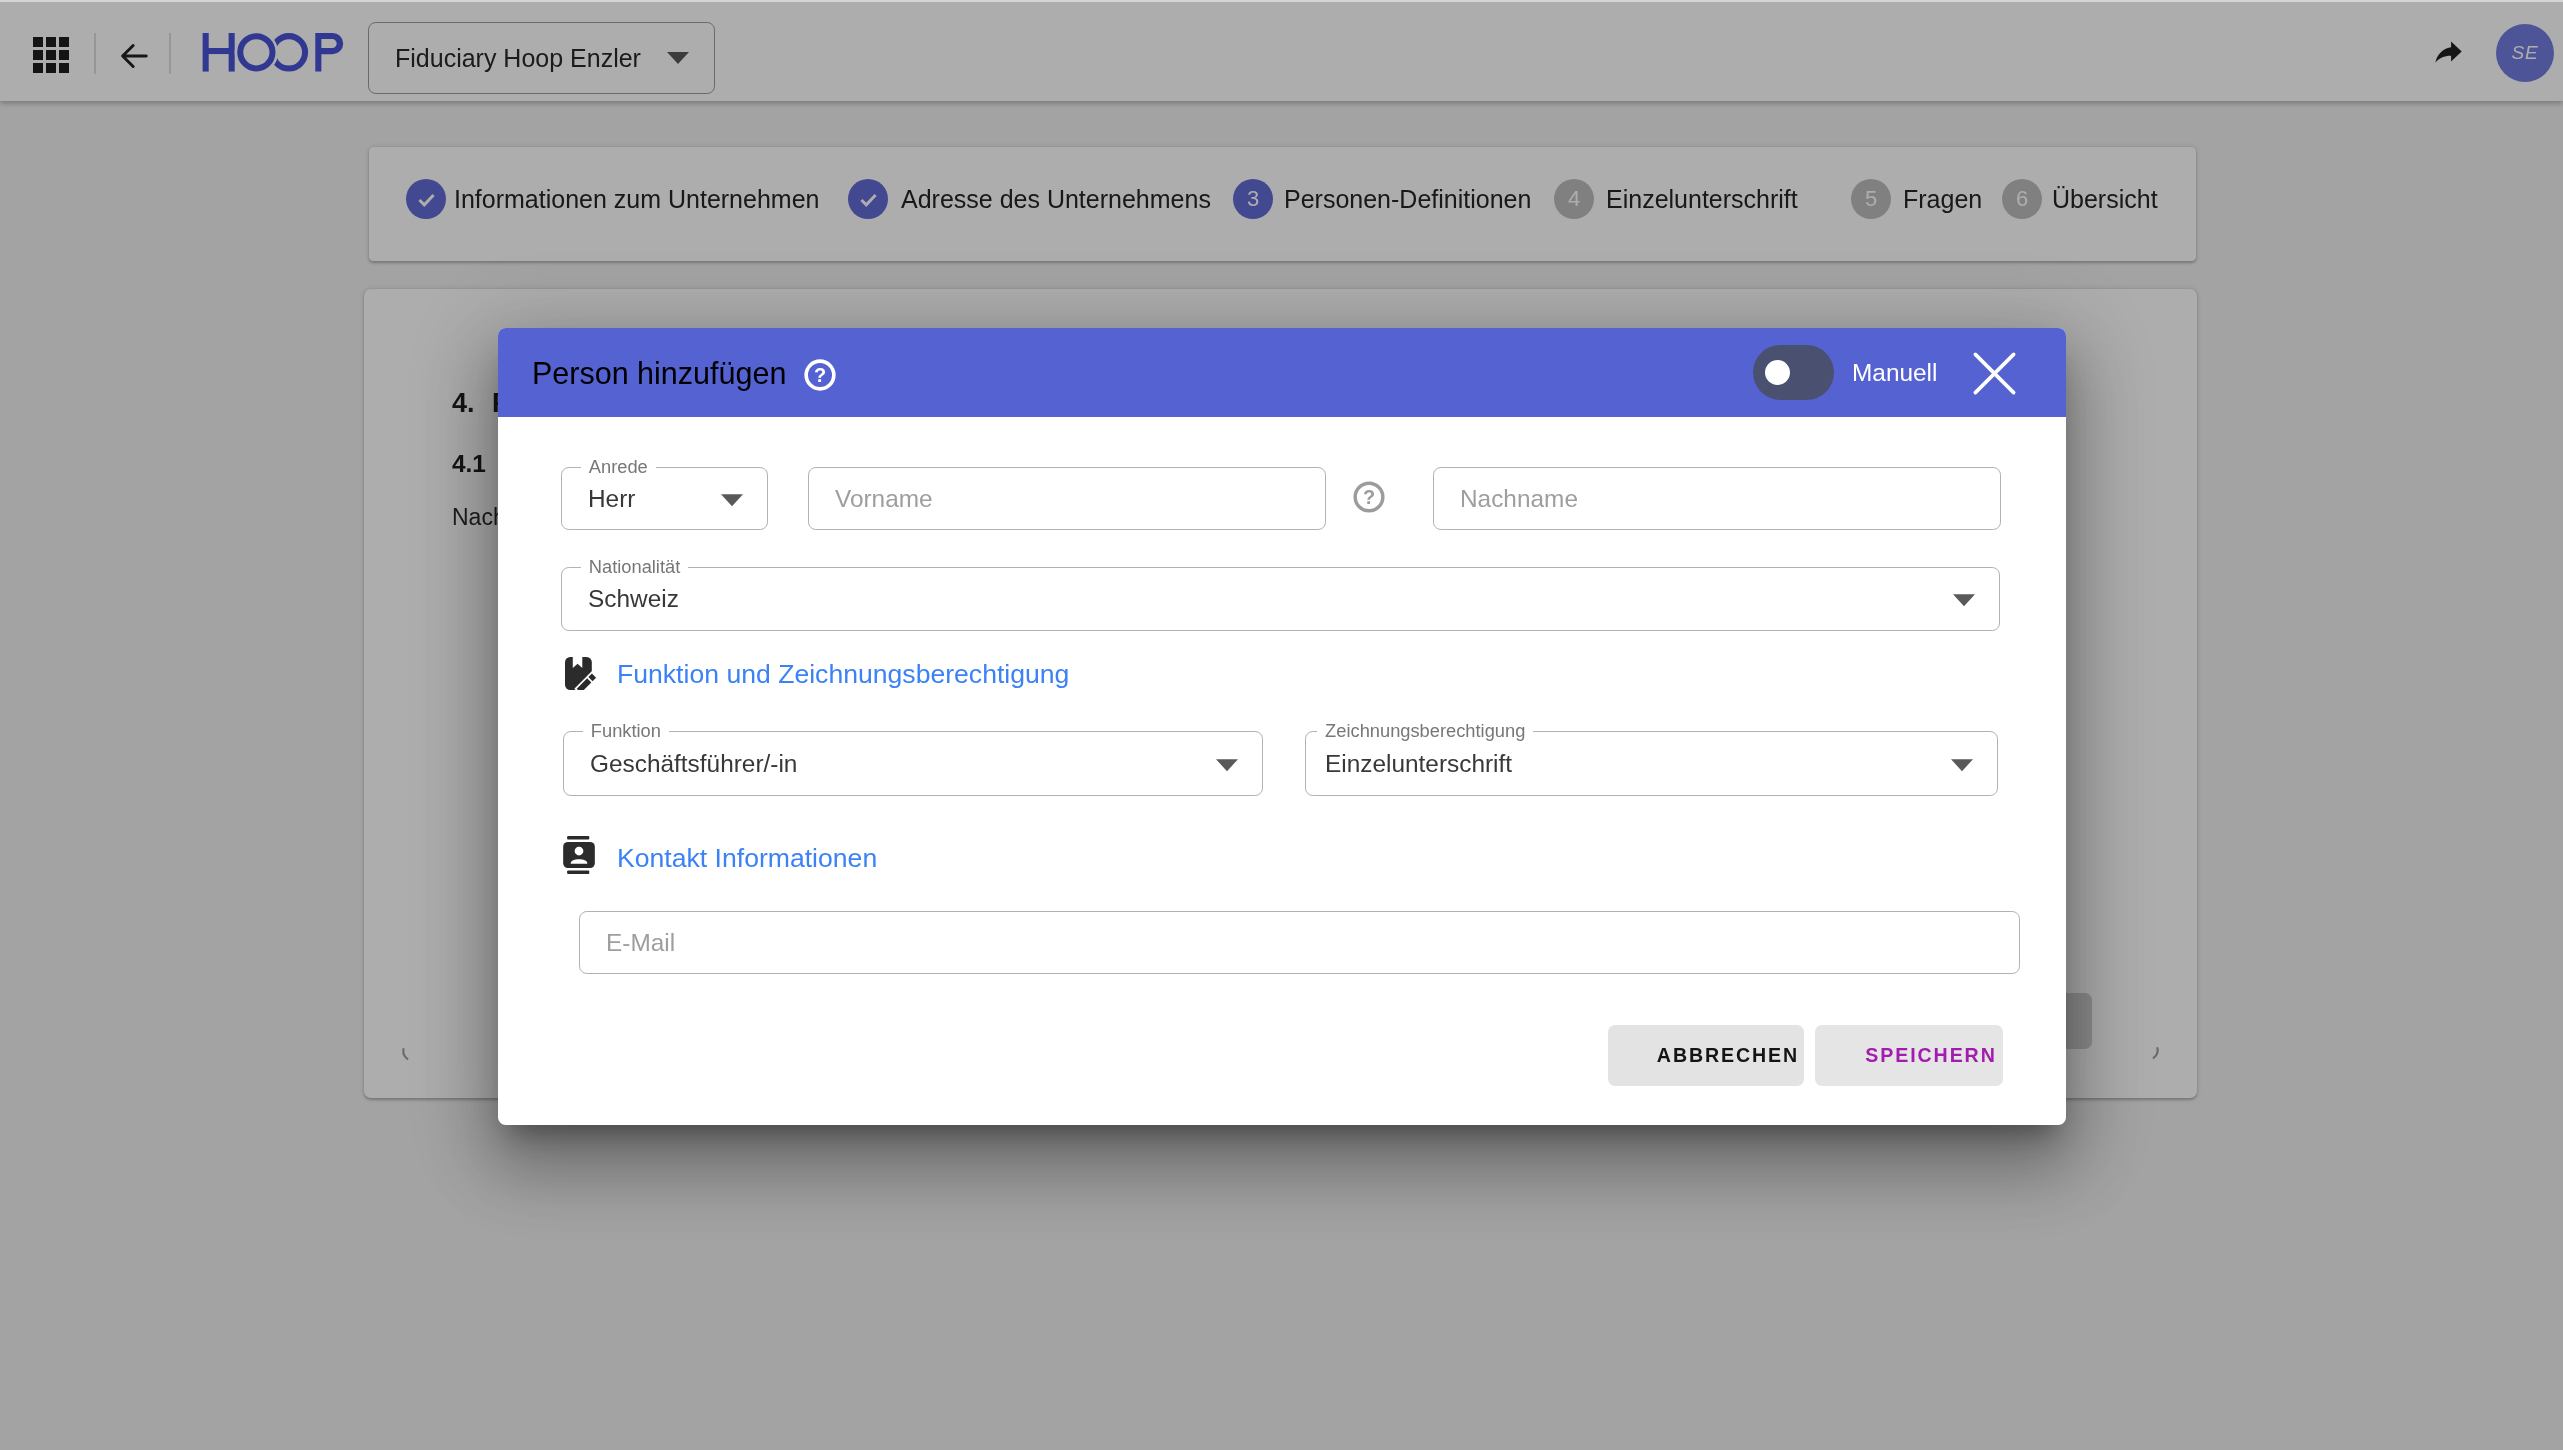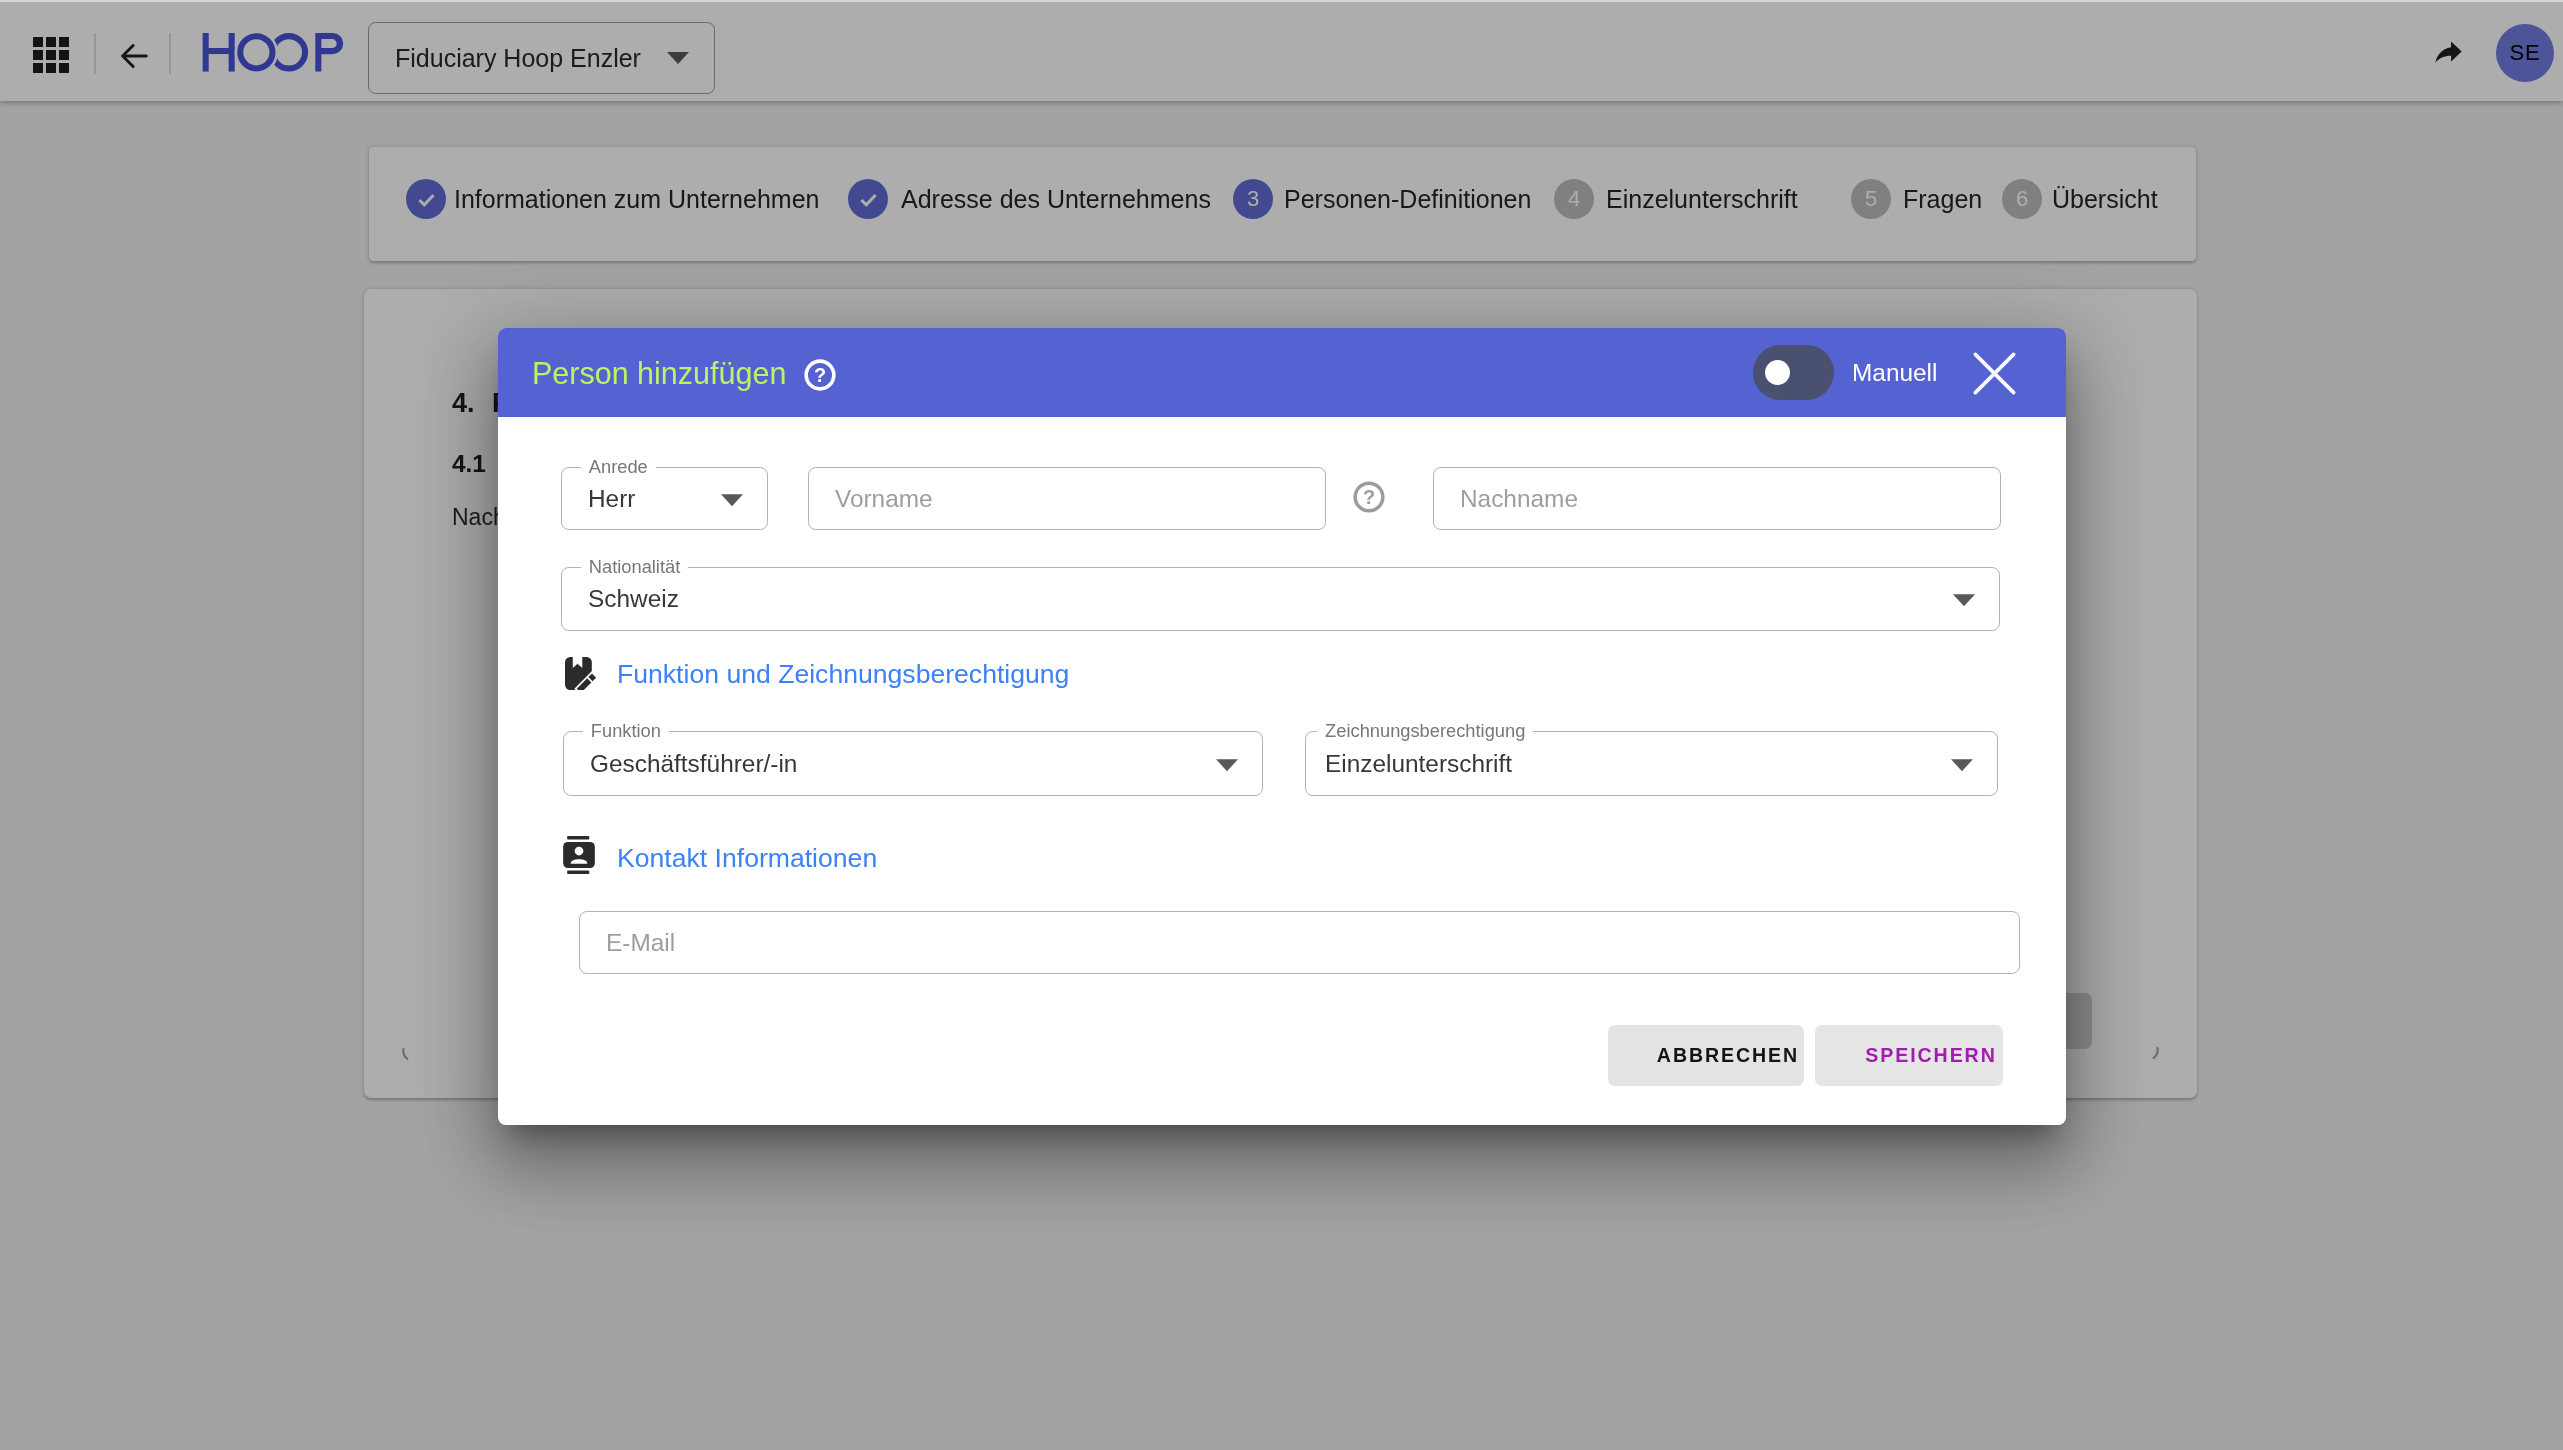--- a/index.html
+++ b/index.html
@@ -17,21 +17,21 @@
               display:grid; grid-template-columns:9.6px 9.6px 9.6px; grid-template-rows:9.6px 9.6px 9.6px; gap:3.5px; }
   #gridicon div { background:#1e1e1e; }
 
   
   #toolbar-dd { left:368px; top:22px; width:347px; height:72px; border:1.7px solid #9c9c9c; border-radius:7.8px; }
   #toolbar-dd span { position:absolute; left:26px; top:50%; transform:translateY(-50%); font-size:25px; color:#2a2a2a; white-space:nowrap; }
   .caret { width:0; height:0; border-left:11.3px solid transparent; border-right:11.3px solid transparent; border-top:12.2px solid #595959; }
   #toolbar-dd .caret { position:absolute; right:25px; top:50%; transform:translateY(-50%); }
 
   #avatar { left:2496px; top:23.5px; width:58px; height:58px; border-radius:50%; background:#747de0;
-            display:flex; align-items:center; justify-content:center; color:#000000; font-size:22px; letter-spacing:0.9px; }
+            display:flex; align-items:center; justify-content:center; color:#ffffff; font-size:19px; letter-spacing:0.9px;font-style:italic; }
 
   
   #stepcard { left:369px; top:131px; width:1827px; height:114px; background:#fff; border-radius:4.4px;
               box-shadow:0 1.7px 2.6px rgba(0,0,0,.2), 0 0.9px 5.2px rgba(0,0,0,.12);margin-top:16px; }
   .stepc { position:absolute; top:32px; width:40px; height:40px; border-radius:50%;
            display:flex; align-items:center; justify-content:center; color:#fff; font-size:22px; }
   .stepc.blue { background:#626cd6; }
   .stepc.gray { background:#bdbdbd; }
   .steplabel { position:absolute; top:38px; line-height:29px; font-size:25px; color:#262626; white-space:nowrap; }
 
@@ -40,21 +40,21 @@
   .cornerarc { position:absolute; width:19px; height:19px; }
   #graybtn { position:absolute; left:1655px; top:704px; width:73px; height:56px; background:#d2d2d2; border-radius:7px; }
 
   
   #overlay { position:absolute; left:0; top:0; width:2563px; height:1451px; background:rgba(0,0,0,.32); }
 
   
   #modal { position:absolute; left:498px; top:328px; width:1568px; height:797px; background:#fff; border-radius:7.8px;
            box-shadow:0 19px 26px -12.2px rgba(0,0,0,.35), 0 42px 66px 5.2px rgba(0,0,0,.22), 0 15.7px 80px 14px rgba(0,0,0,.18); }
   #mheader { position:absolute; left:0; top:0; width:1568px; height:89px; background:#5462d2; border-radius:7.8px 7.8px 0 0; }
-  #mtitle { position:absolute; left:34px; top:50%; transform:translateY(-50%); font-size:30.5px; color:#bef264; }
+  #mtitle { position:absolute; left:34px; top:50%; transform:translateY(-50%); font-size:30.5px; color:#000000; }
 
   #toggletrack { position:absolute; left:1255px; top:17.4px; width:81px; height:55px; border-radius:28px; background:#4a5170; }
   #togglethumb { position:absolute; left:12.2px; top:15px; width:25px; height:25px; border-radius:50%; background:#fff; }
   #manuell { position:absolute; left:1354px; top:50%; transform:translateY(-50%); font-size:24.4px; color:#fff; }
 
   
   .field { position:absolute; border:1.7px solid #b2b2b2; border-radius:7.8px; }
   .field .legend { position:absolute; left:19px; top:-11.3px; background:#fff; padding:0 7.8px; font-size:18.3px; color:#777; line-height:20px; }
   .field .val { position:absolute; left:26px; top:50%; transform:translateY(-50%); font-size:24.4px; color:#383838; white-space:nowrap; }
   .field .ph  { position:absolute; left:26px; top:50%; transform:translateY(-50%); font-size:24.4px; color:#9e9e9e; }

